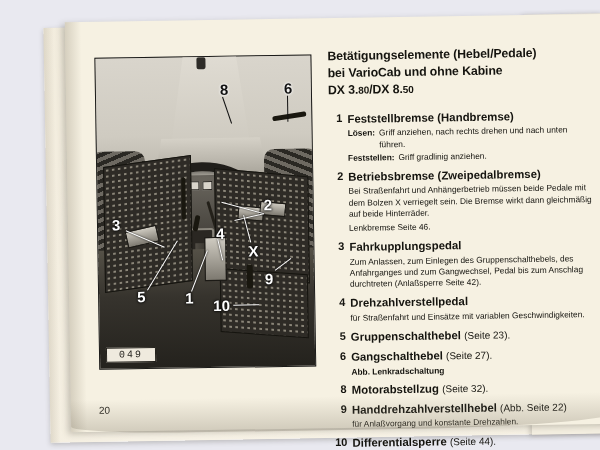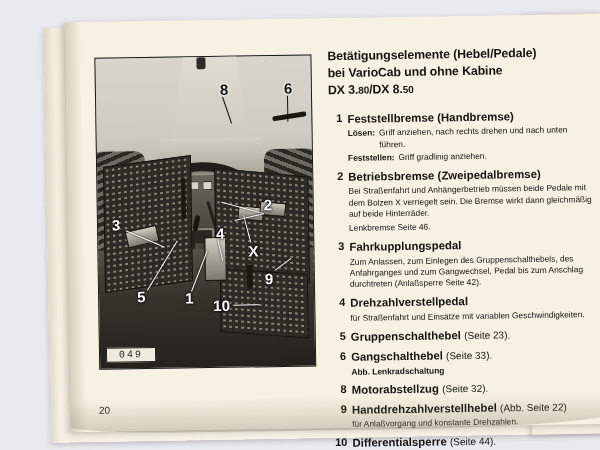--- a/index.html
+++ b/index.html
@@ -350,21 +350,21 @@
     <div class="item">
       <div class="num">5</div>
       <div class="body">
         <div class="head"><span>Gruppenschalthebel</span> <span class="ref">(Seite 23).</span></div>
       </div>
     </div>
 
     <div class="item">
       <div class="num">6</div>
       <div class="body">
-        <div class="head"><span>Gangschalthebel</span> <span class="ref">(Seite 33).</span></div>
+        <div class="head"><span>Gangschalthebel</span> <span class="ref">(Seite 27).</span></div>
         <div class="subcap">Abb. Lenkradschaltung</div>
       </div>
     </div>
 
     <div class="item">
       <div class="num">8</div>
       <div class="body">
         <div class="head"><span>Motorabstellzug</span> <span class="ref">(Seite 32).</span></div>
       </div>
     </div>

